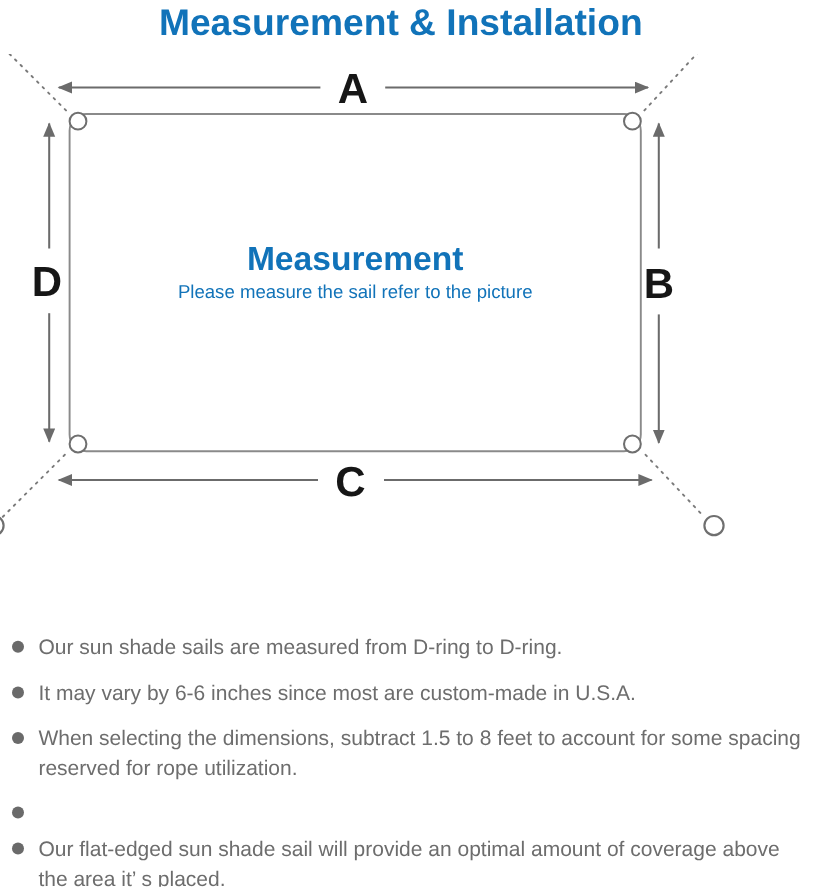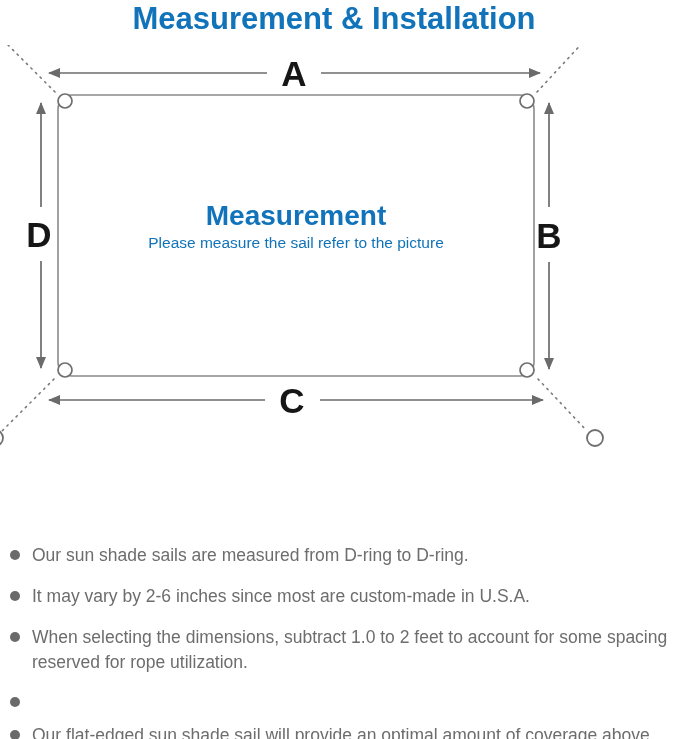--- a/index.html
+++ b/index.html
@@ -55,21 +55,20 @@
     list-style: none;
     padding: 0 6px 0 9px;
   }
   .note-item {
     display: flex;
     align-items: flex-start;
     margin-bottom: 13px;
     color: #6d6d6d;
     font-size: 17.5px;
     line-height: 1.42;
-    margin-top: 16px;
   }
   .note-dot {
     flex: 0 0 auto;
     width: 10px; height: 10px;
     border-radius: 50%;
     background: #6a6a6a;
     margin: 7px 12px 0 1px;
   }
 </style>
 </head>
@@ -133,25 +132,25 @@
     <text class="svg-center-sub" x="341" y="293" text-anchor="middle">Please measure the sail refer to the picture</text>
   </svg>
 
   <ul class="notes">
     <li class="note-item">
       <span class="note-dot"></span>
       <span>Our sun shade sails are measured from D-ring to D-ring.</span>
     </li>
     <li class="note-item">
       <span class="note-dot"></span>
-      <span>It may vary by 2-6 inches since most are custom-made in U.S.A.</span>
+      <span>It may vary by 6-6 inches since most are custom-made in U.S.A.</span>
     </li>
     <li class="note-item">
       <span class="note-dot"></span>
-      <span>When selecting the dimensions, subtract 1.0 to 2 feet to account for some spacing reserved for rope utilization.</span>
+      <span>When selecting the dimensions, subtract 1.5 to 8 feet to account for some spacing reserved for rope utilization.</span>
     </li>
     <li class="note-item">
       <span class="note-dot"></span>
     </li>
     <li class="note-item">
       <span class="note-dot"></span>
       <span>Our flat-edged sun shade sail will provide an optimal amount of coverage above the area it’ s placed.</span>
     </li>
   </ul>
 

